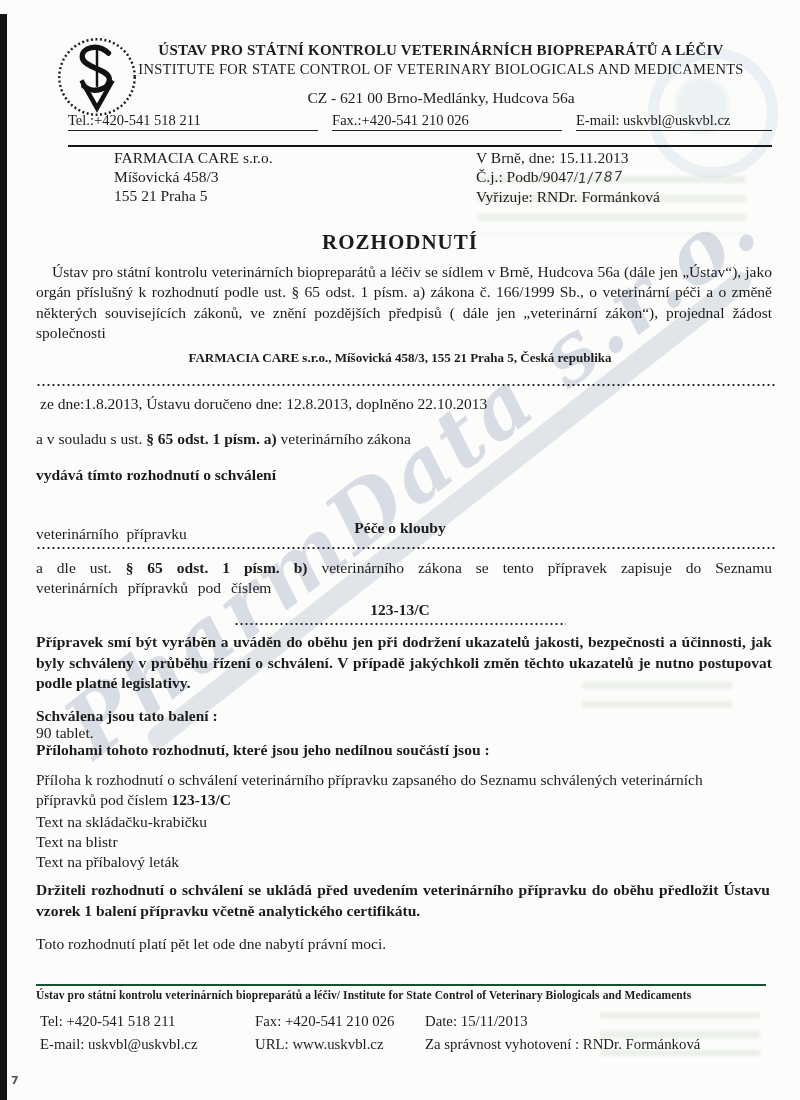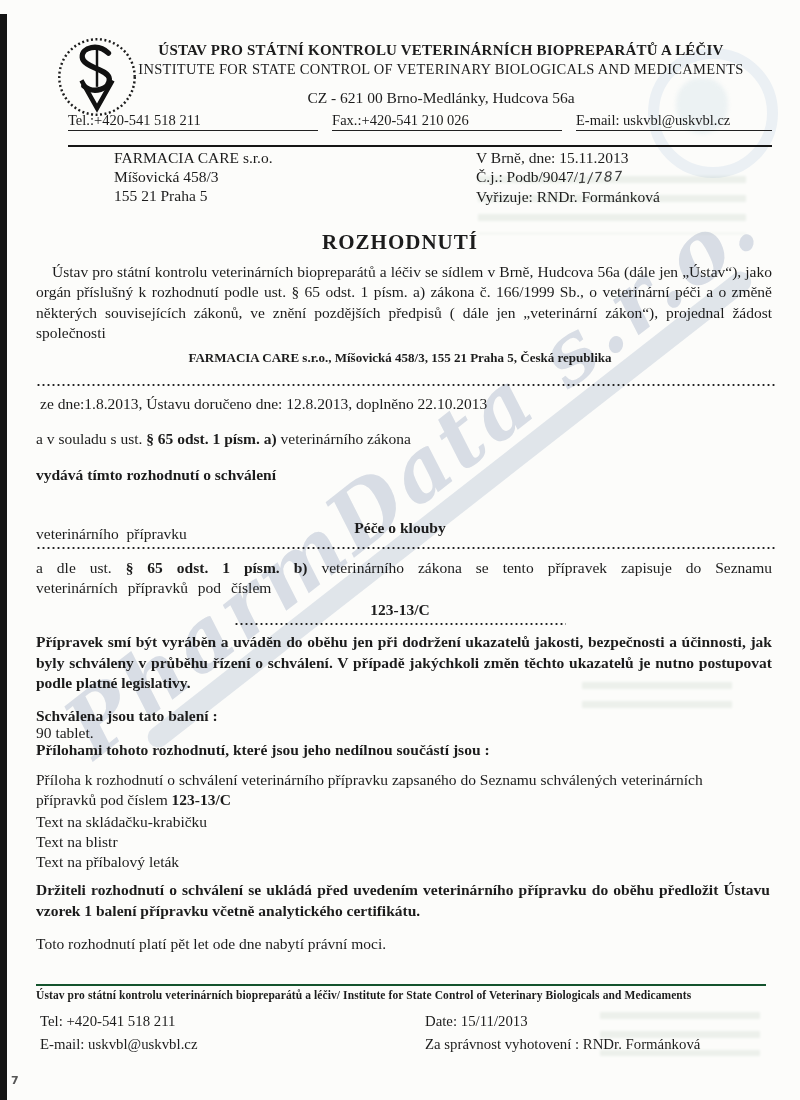--- a/index.html
+++ b/index.html
@@ -167,19 +167,23 @@
   <div class="abs body-txt item3">Text na příbalový leták</div>
 
   <div class="abs body-txt obligation">Držiteli rozhodnutí o schválení se ukládá před uvedením veterinárního přípravku do oběhu předložit Ústavu vzorek 1 balení přípravku včetně analytického certifikátu.</div>
   <div class="abs body-txt validity">Toto rozhodnutí platí pět let ode dne nabytí právní moci.</div>
 
   <div class="abs footer-org">Ústav pro státní kontrolu veterinárních biopreparátů a léčiv/ Institute for State Control of Veterinary Biologicals and Medicaments</div>
   <div class="abs f-col f-col1">
     <div>Tel: +420-541 518 211</div>
     <div>E-mail: uskvbl@uskvbl.cz</div>
   </div>
+  <div class="abs f-col f-col2">
+    <div>Fax: +420-541 210 026</div>
+    <div>URL: www.uskvbl.cz</div>
+  </div>
   <div class="abs f-col f-col3">
     <div>Date: 15/11/2013</div>
     <div>Za správnost vyhotovení : RNDr. Formánková</div>
   </div>
 
   <div class="abs page-mark">7</div>
 </div>
 
 </body></html>

